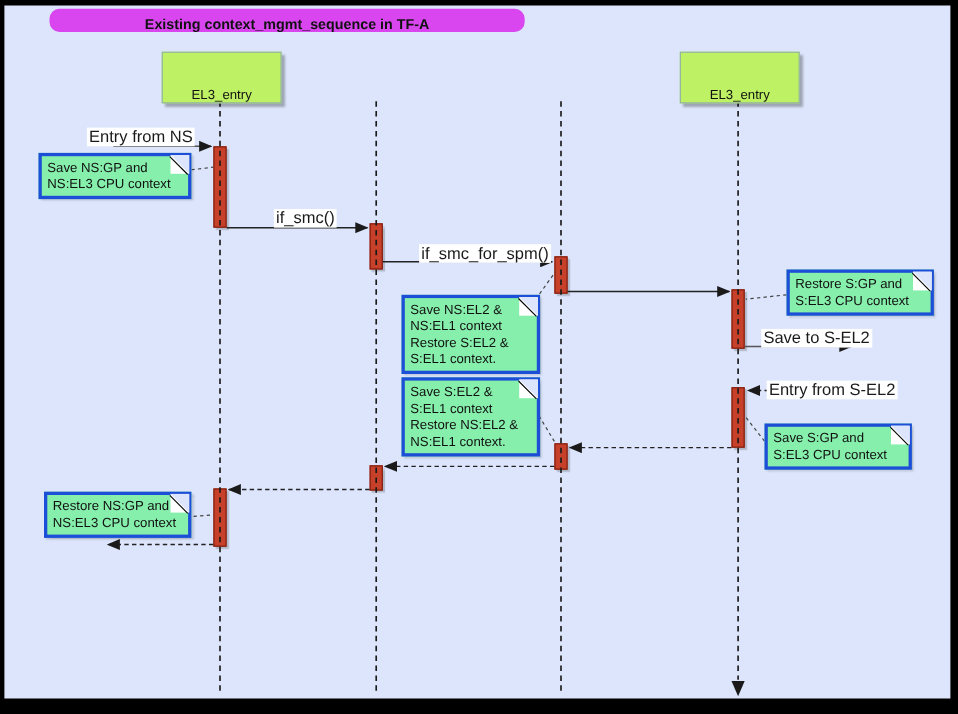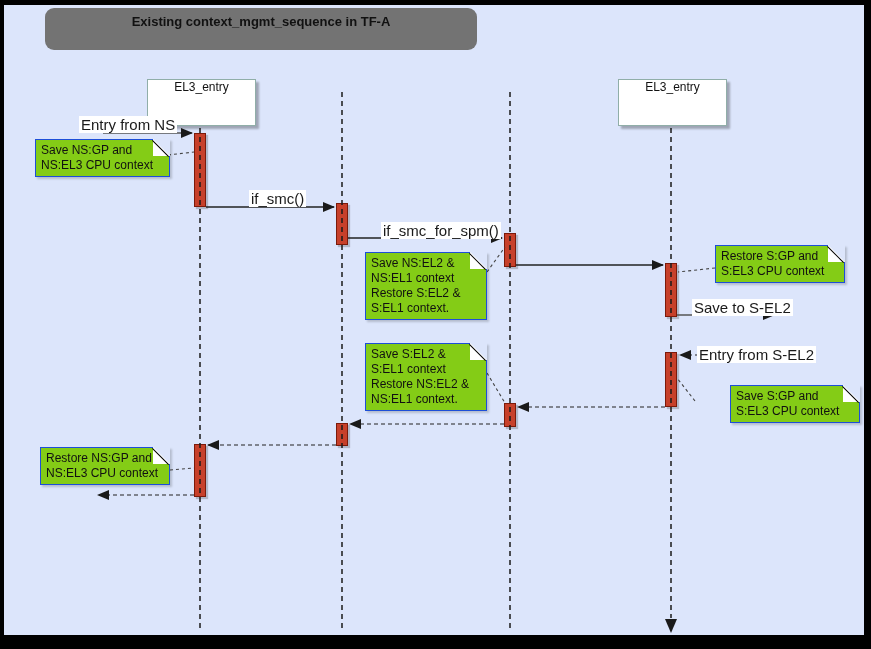--- a/index.html
+++ b/index.html
@@ -1,30 +1,30 @@
 <!DOCTYPE html>
 <html><head>
 <meta charset="utf-8">
 <style>
   html,body{margin:0;padding:0;background:#000;}
   .stage{position:relative;width:871px;height:649px;background:#000;overflow:hidden;
          font-family:"Liberation Sans",sans-serif;color:#111;}
   .canvas{position:absolute;left:4px;top:5px;width:860px;height:630px;background:#dce5fb;}
-  .title{position:absolute;left:45px;top:8px;width:432px;height:42px;background:#737373;
+  .title{position:absolute;left:45px;top:8px;width:432px;height:21px;background:#d946ef;
          border-radius:9px;font-weight:bold;font-size:13px;line-height:27px;text-align:center;
          color:#111;z-index:3;}
-  .head{position:absolute;top:47px;width:107px;height:45px;background:#ffffff;
+  .head{position:absolute;top:47px;width:107px;height:45px;background:#bef264;
         border:1px solid #90aea8;box-shadow:3px 3px 2px rgba(0,0,0,.28);
-        font-size:12px;display:flex;align-items:flex-start;justify-content:center;z-index:3;margin-top:32px;}
+        font-size:12px;display:flex;align-items:flex-end;justify-content:center;z-index:3;}
   .bar{position:absolute;width:12px;background:#c7402a;border:1px solid #7c1a0a;
        box-sizing:border-box;box-shadow:2px 2px 1px rgba(0,0,0,.2);z-index:1;}
   svg.lines{position:absolute;left:0;top:0;z-index:2;}
   .mlabel{position:absolute;font-size:15px;background:#fff;padding:0 2px;white-space:nowrap;
           z-index:3;color:#1a1a1a;}
-  .note{position:absolute;background:#84cc16;border:1px solid #1d4ed8;font-size:12px;line-height:15px;
+  .note{position:absolute;background:#86efac;border:3px solid #1d4ed8;font-size:12px;line-height:15px;
         padding:3px 5px;white-space:pre-line;z-index:3;box-shadow:2px 2px 2px rgba(0,0,0,.18);}
   .note::before{content:"";position:absolute;top:-1px;right:-1px;width:0;height:0;
         border-style:solid;border-width:0 17px 17px 0;
         border-color:#dce5fb #dce5fb #ffffff #ffffff;}
   .note::after{content:"";position:absolute;top:8px;right:-3px;width:23px;height:0;
         border-top:1px solid #000;transform:rotate(45deg);}
 </style>
 </head>
 <body>
 
@@ -83,27 +83,27 @@
   </svg>
 
   <div class="mlabel" style="left:79px;top:116px">Entry from NS</div>
   <div class="mlabel" style="left:249px;top:190px">if_smc()</div>
   <div class="mlabel" style="left:381px;top:222px">if_smc_for_spm()</div>
   <div class="mlabel" style="left:692px;top:299px">Save to S-EL2</div>
   <div class="mlabel" style="left:697px;top:346px">Entry from S-EL2</div>
 
   <div class="note" style="left:35px;top:139px;width:123px">Save NS:GP and
 NS:EL3 CPU context</div>
-  <div class="note" style="left:365px;top:252px;width:110px">Save NS:EL2 &amp;
+  <div class="note" style="left:365px;top:268px;width:110px">Save NS:EL2 &amp;
 NS:EL1 context
 Restore S:EL2 &amp;
 S:EL1 context.</div>
   <div class="note" style="left:715px;top:245px;width:118px">Restore S:GP and
 S:EL3 CPU context</div>
   <div class="note" style="left:365px;top:343px;width:110px">Save S:EL2 &amp;
 S:EL1 context
 Restore NS:EL2 &amp;
 NS:EL1 context.</div>
-  <div class="note" style="left:730px;top:385px;width:118px">Save S:GP and
+  <div class="note" style="left:695px;top:385px;width:118px">Save S:GP and
 S:EL3 CPU context</div>
   <div class="note" style="left:40px;top:447px;width:118px">Restore NS:GP and
 NS:EL3 CPU context</div>
 </div>
 
 </body></html>

